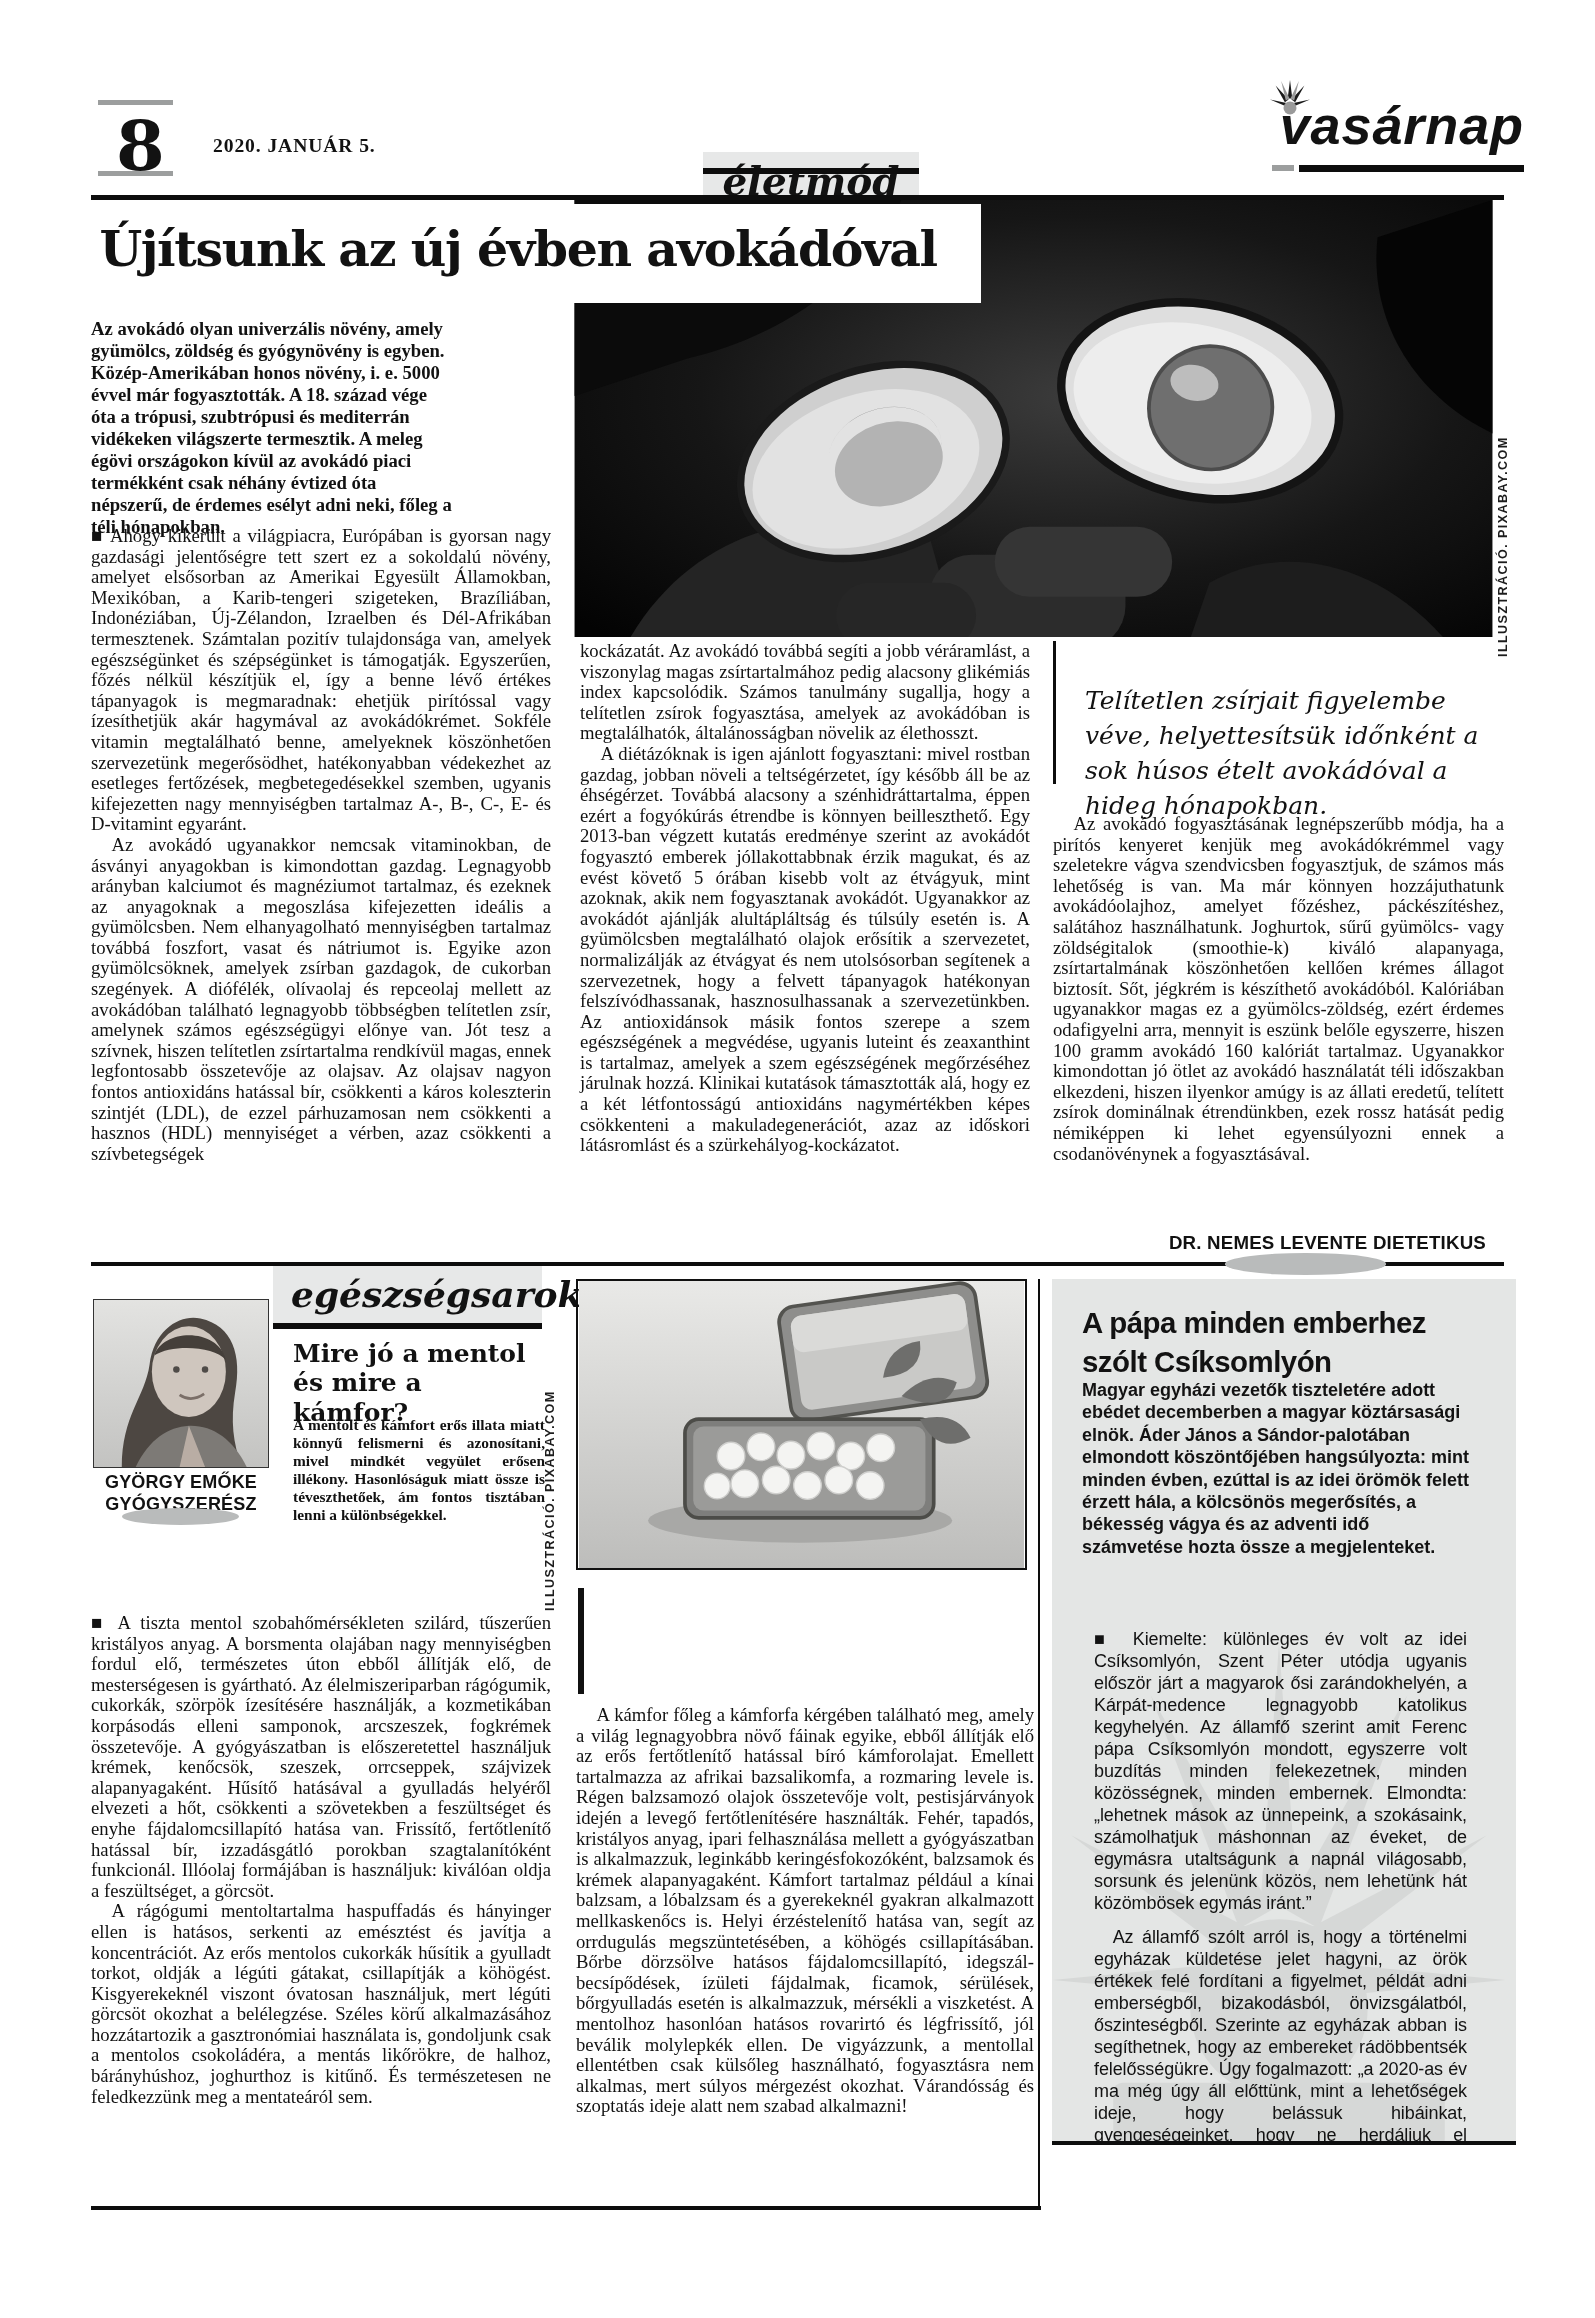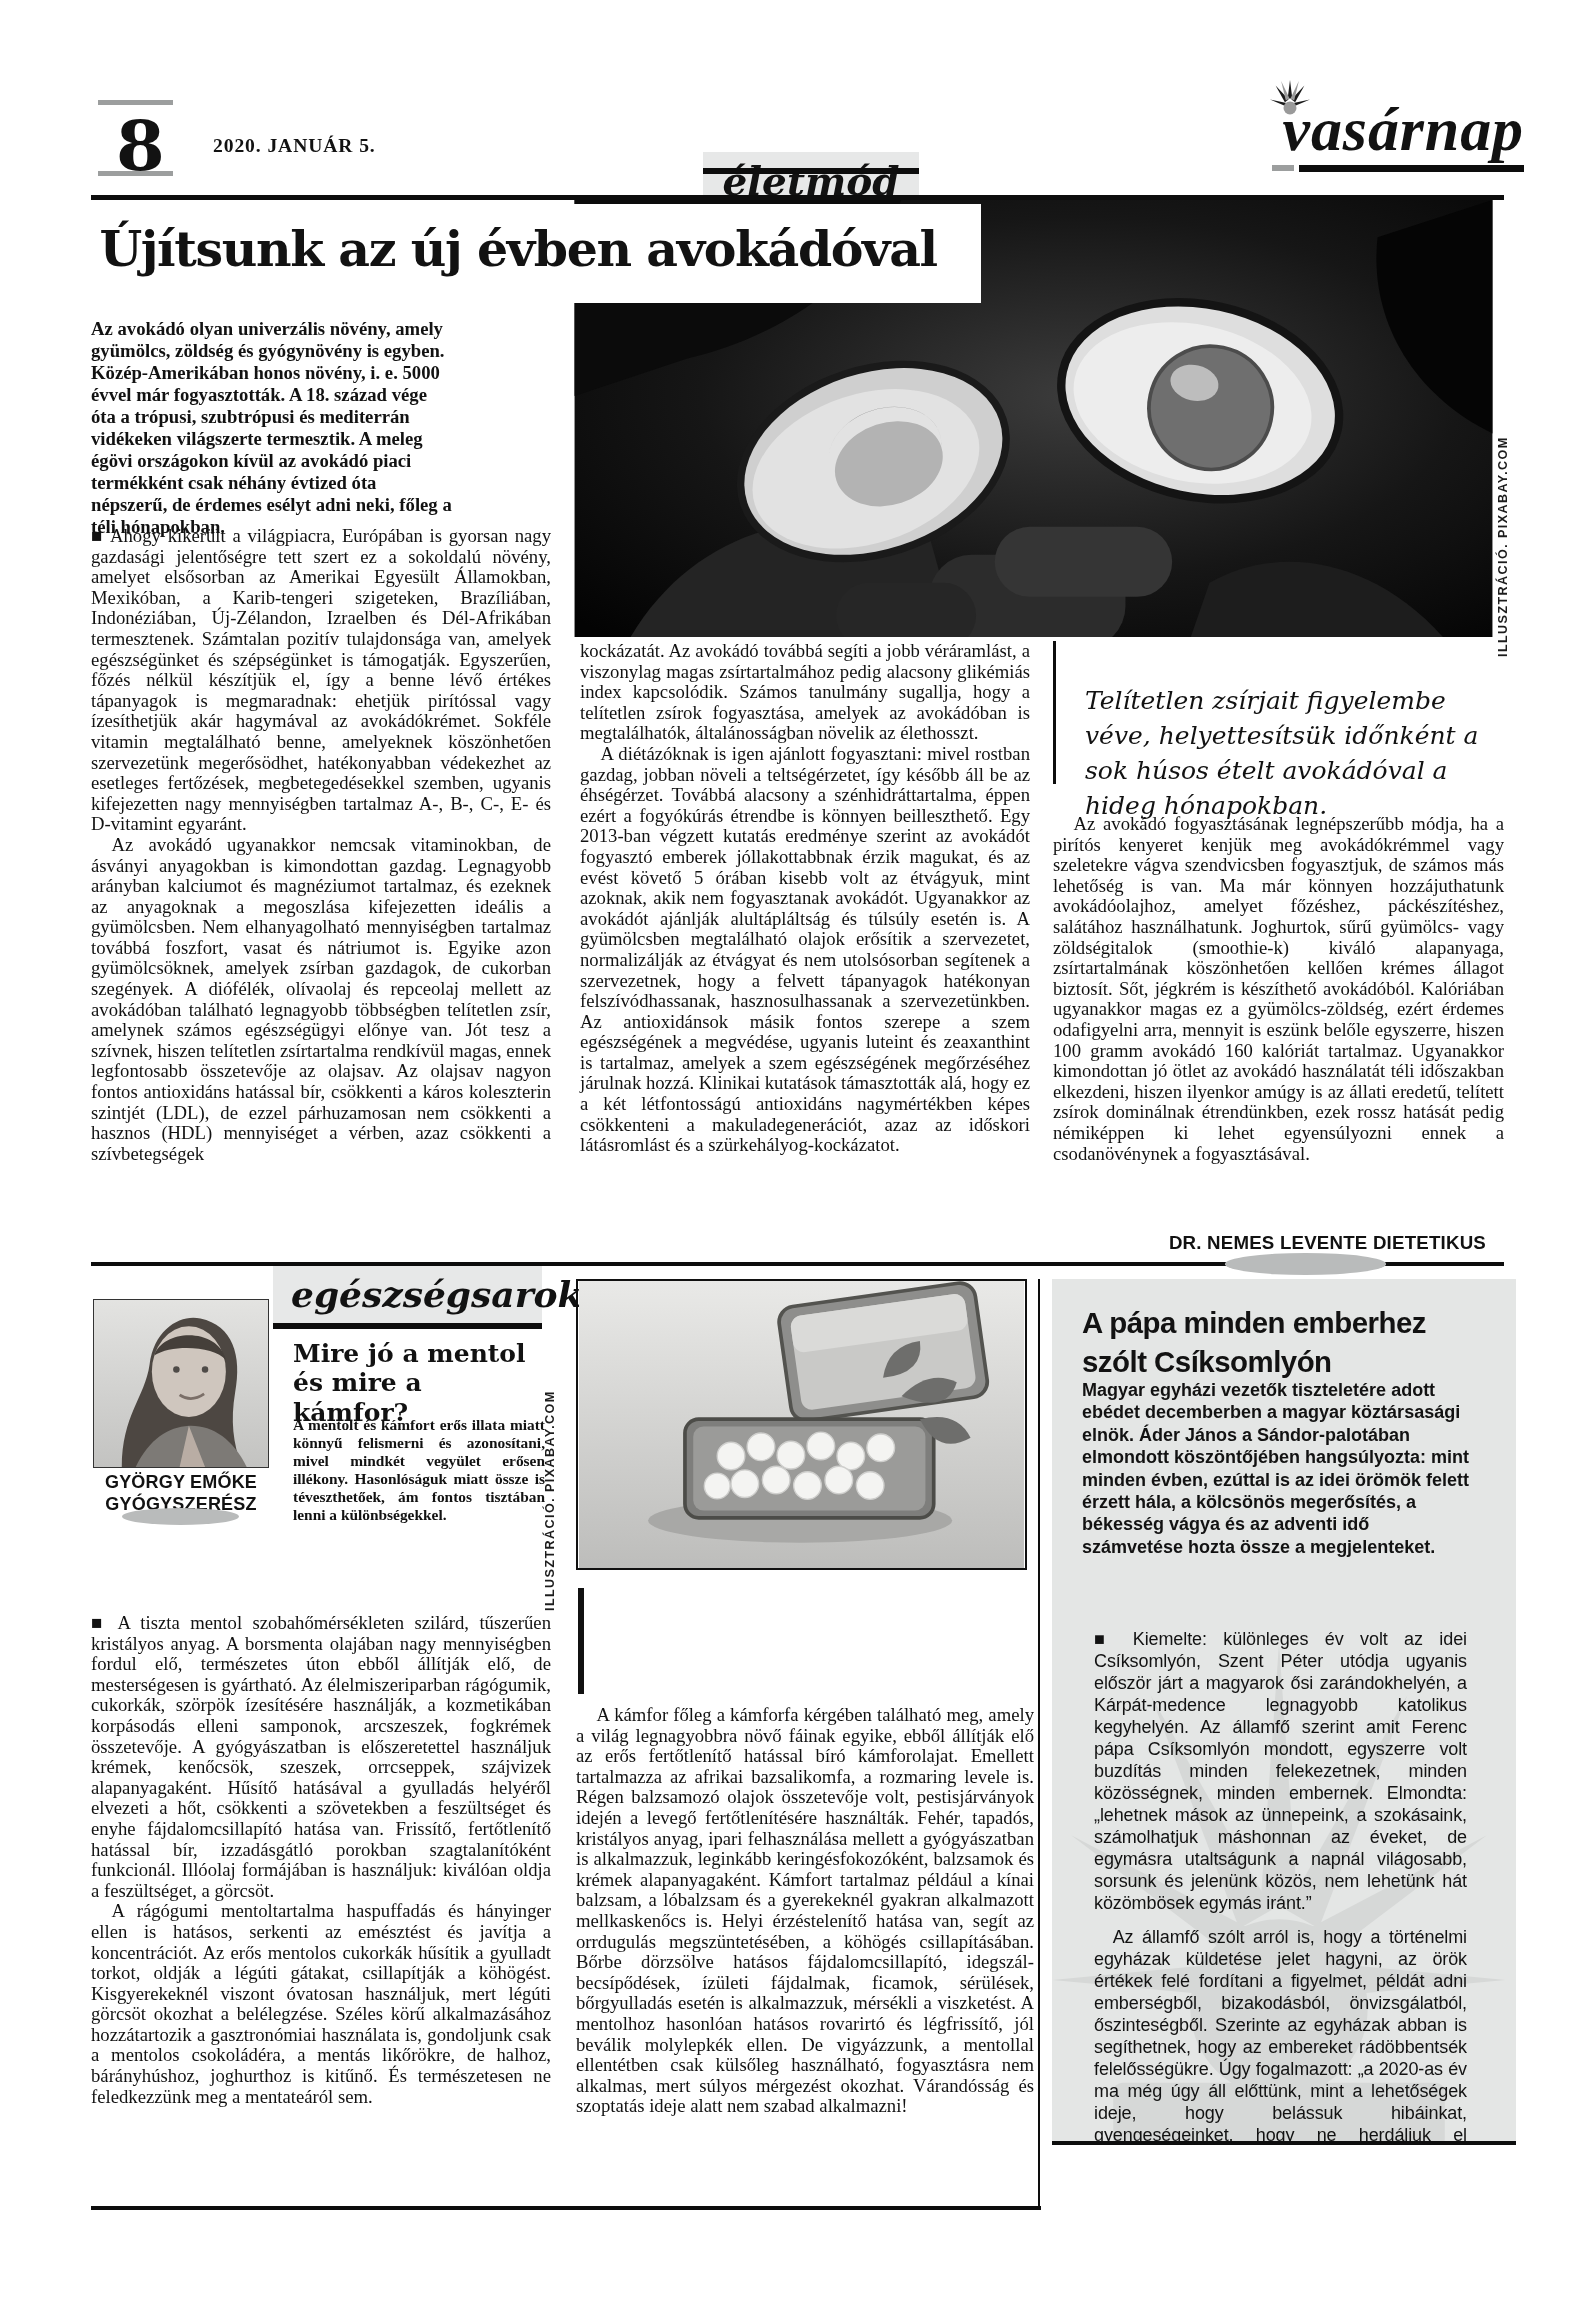--- a/index.html
+++ b/index.html
@@ -6,21 +6,21 @@
   #page{position:relative;width:1595px;height:2319px;background:#ffffff;overflow:hidden;
         font-family:"Liberation Serif", serif;color:#121212;}
   .abs{position:absolute;}
   
   .graybar{background:#9c9e9e;}
   .page-num{font-family:"DejaVu Serif", serif;font-size:70px;font-weight:700;line-height:1;}
   .date{font-family:"Liberation Serif", serif;font-weight:700;font-size:19.6px;letter-spacing:0.9px;}
   .section-box{background:#e7e8e8;text-align:center;}
   .section-box span{font-family:"DejaVu Serif", serif;font-style:italic;font-weight:700;font-size:39px;line-height:59px;}
   .black-rule{background:#0d0d0d;}
-  .logo-text{font-family:Liberation Serif, serif;font-style:italic;font-weight:600;font-size:62px;line-height:1;letter-spacing:0.9px;text-align:right;}
+  .logo-text{font-family:Liberation Sans, sans-serif;font-style:italic;font-weight:600;font-size:54px;line-height:1;letter-spacing:0.9px;text-align:right;}
   
   .headline-box{background:#ffffff;}
   .headline{font-family:"DejaVu Serif", serif;font-weight:700;font-size:49px;letter-spacing:-1.4px;line-height:1.05;white-space:nowrap;}
   .lead{font-weight:700;font-size:18.7px;line-height:22px;text-align:left;}
   .bodycol p{margin:0;font-size:18.7px;line-height:20.6px;text-align:justify;}
   .bodycol p.indent{text-indent:20.6px;}
   .vcredit{writing-mode:vertical-rl;transform:rotate(180deg);font-family:"Liberation Sans", sans-serif;
            font-weight:700;font-size:12.6px;letter-spacing:1.4px;color:#1c1c1c;text-align:center;}
   .pullquote{font-family:"DejaVu Serif", serif;font-style:italic;font-size:25px;line-height:35px;}
   .byline{font-family:"Liberation Sans", sans-serif;font-weight:700;font-size:18.7px;text-align:right;letter-spacing:0.2px;}

